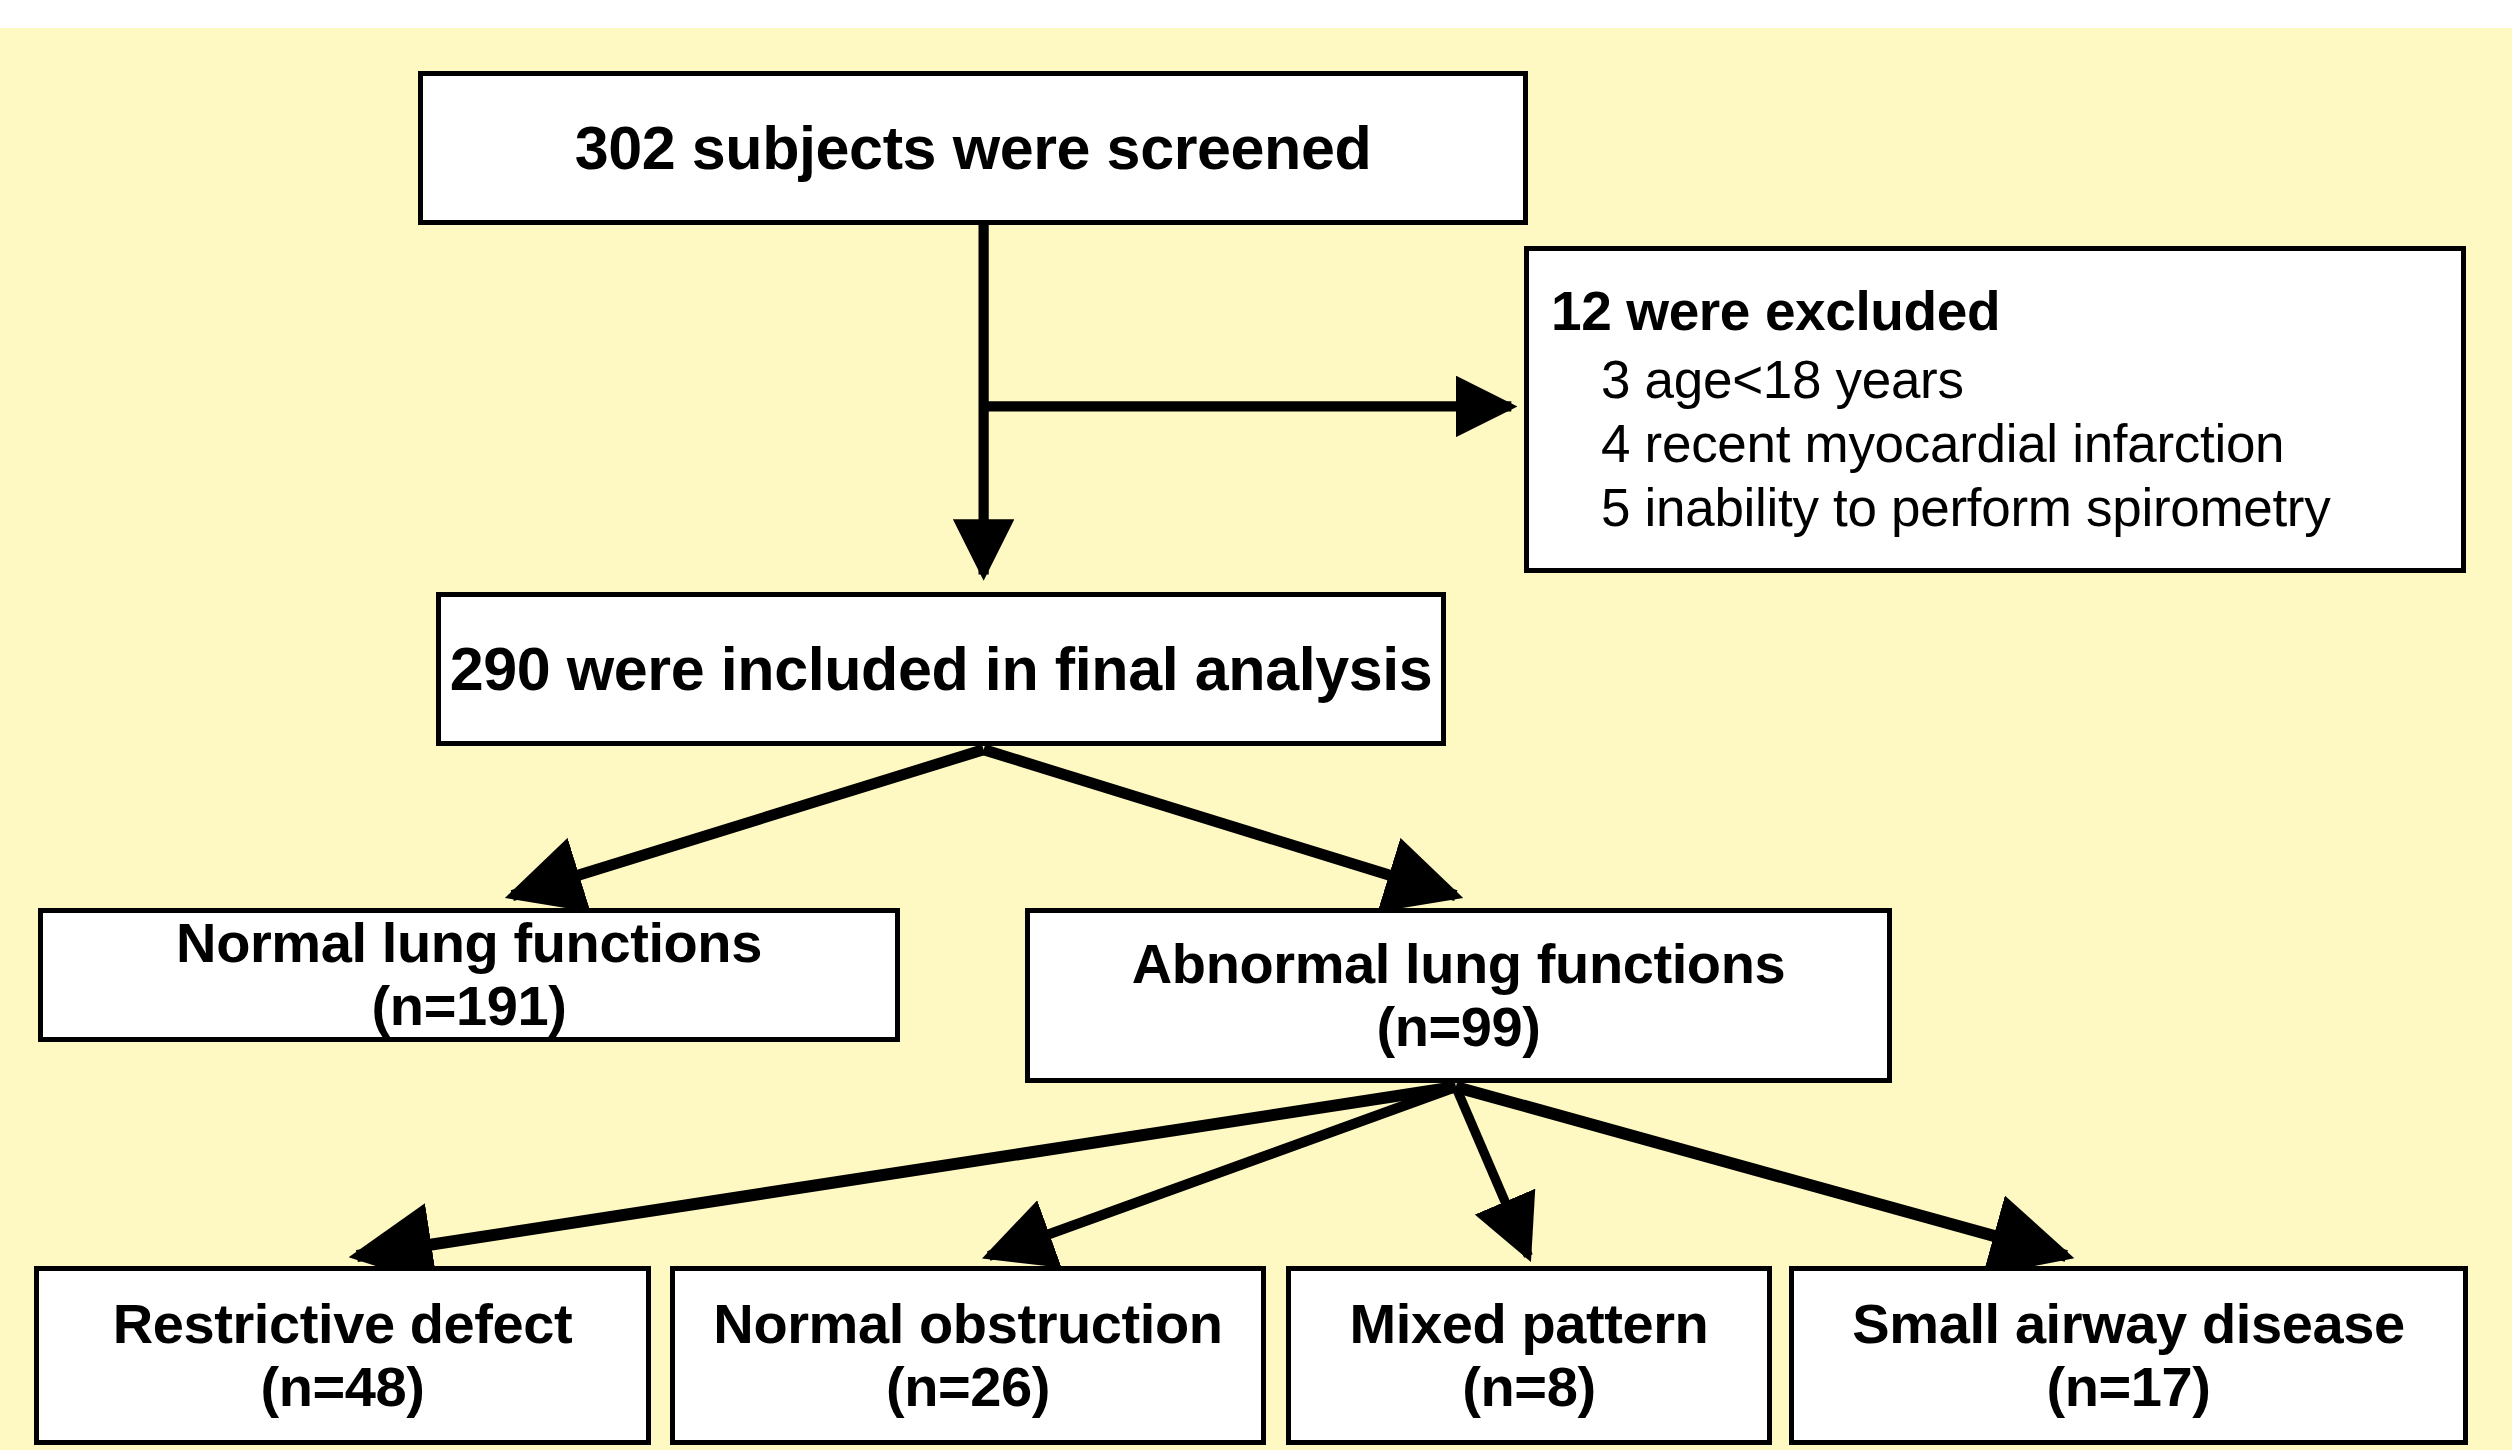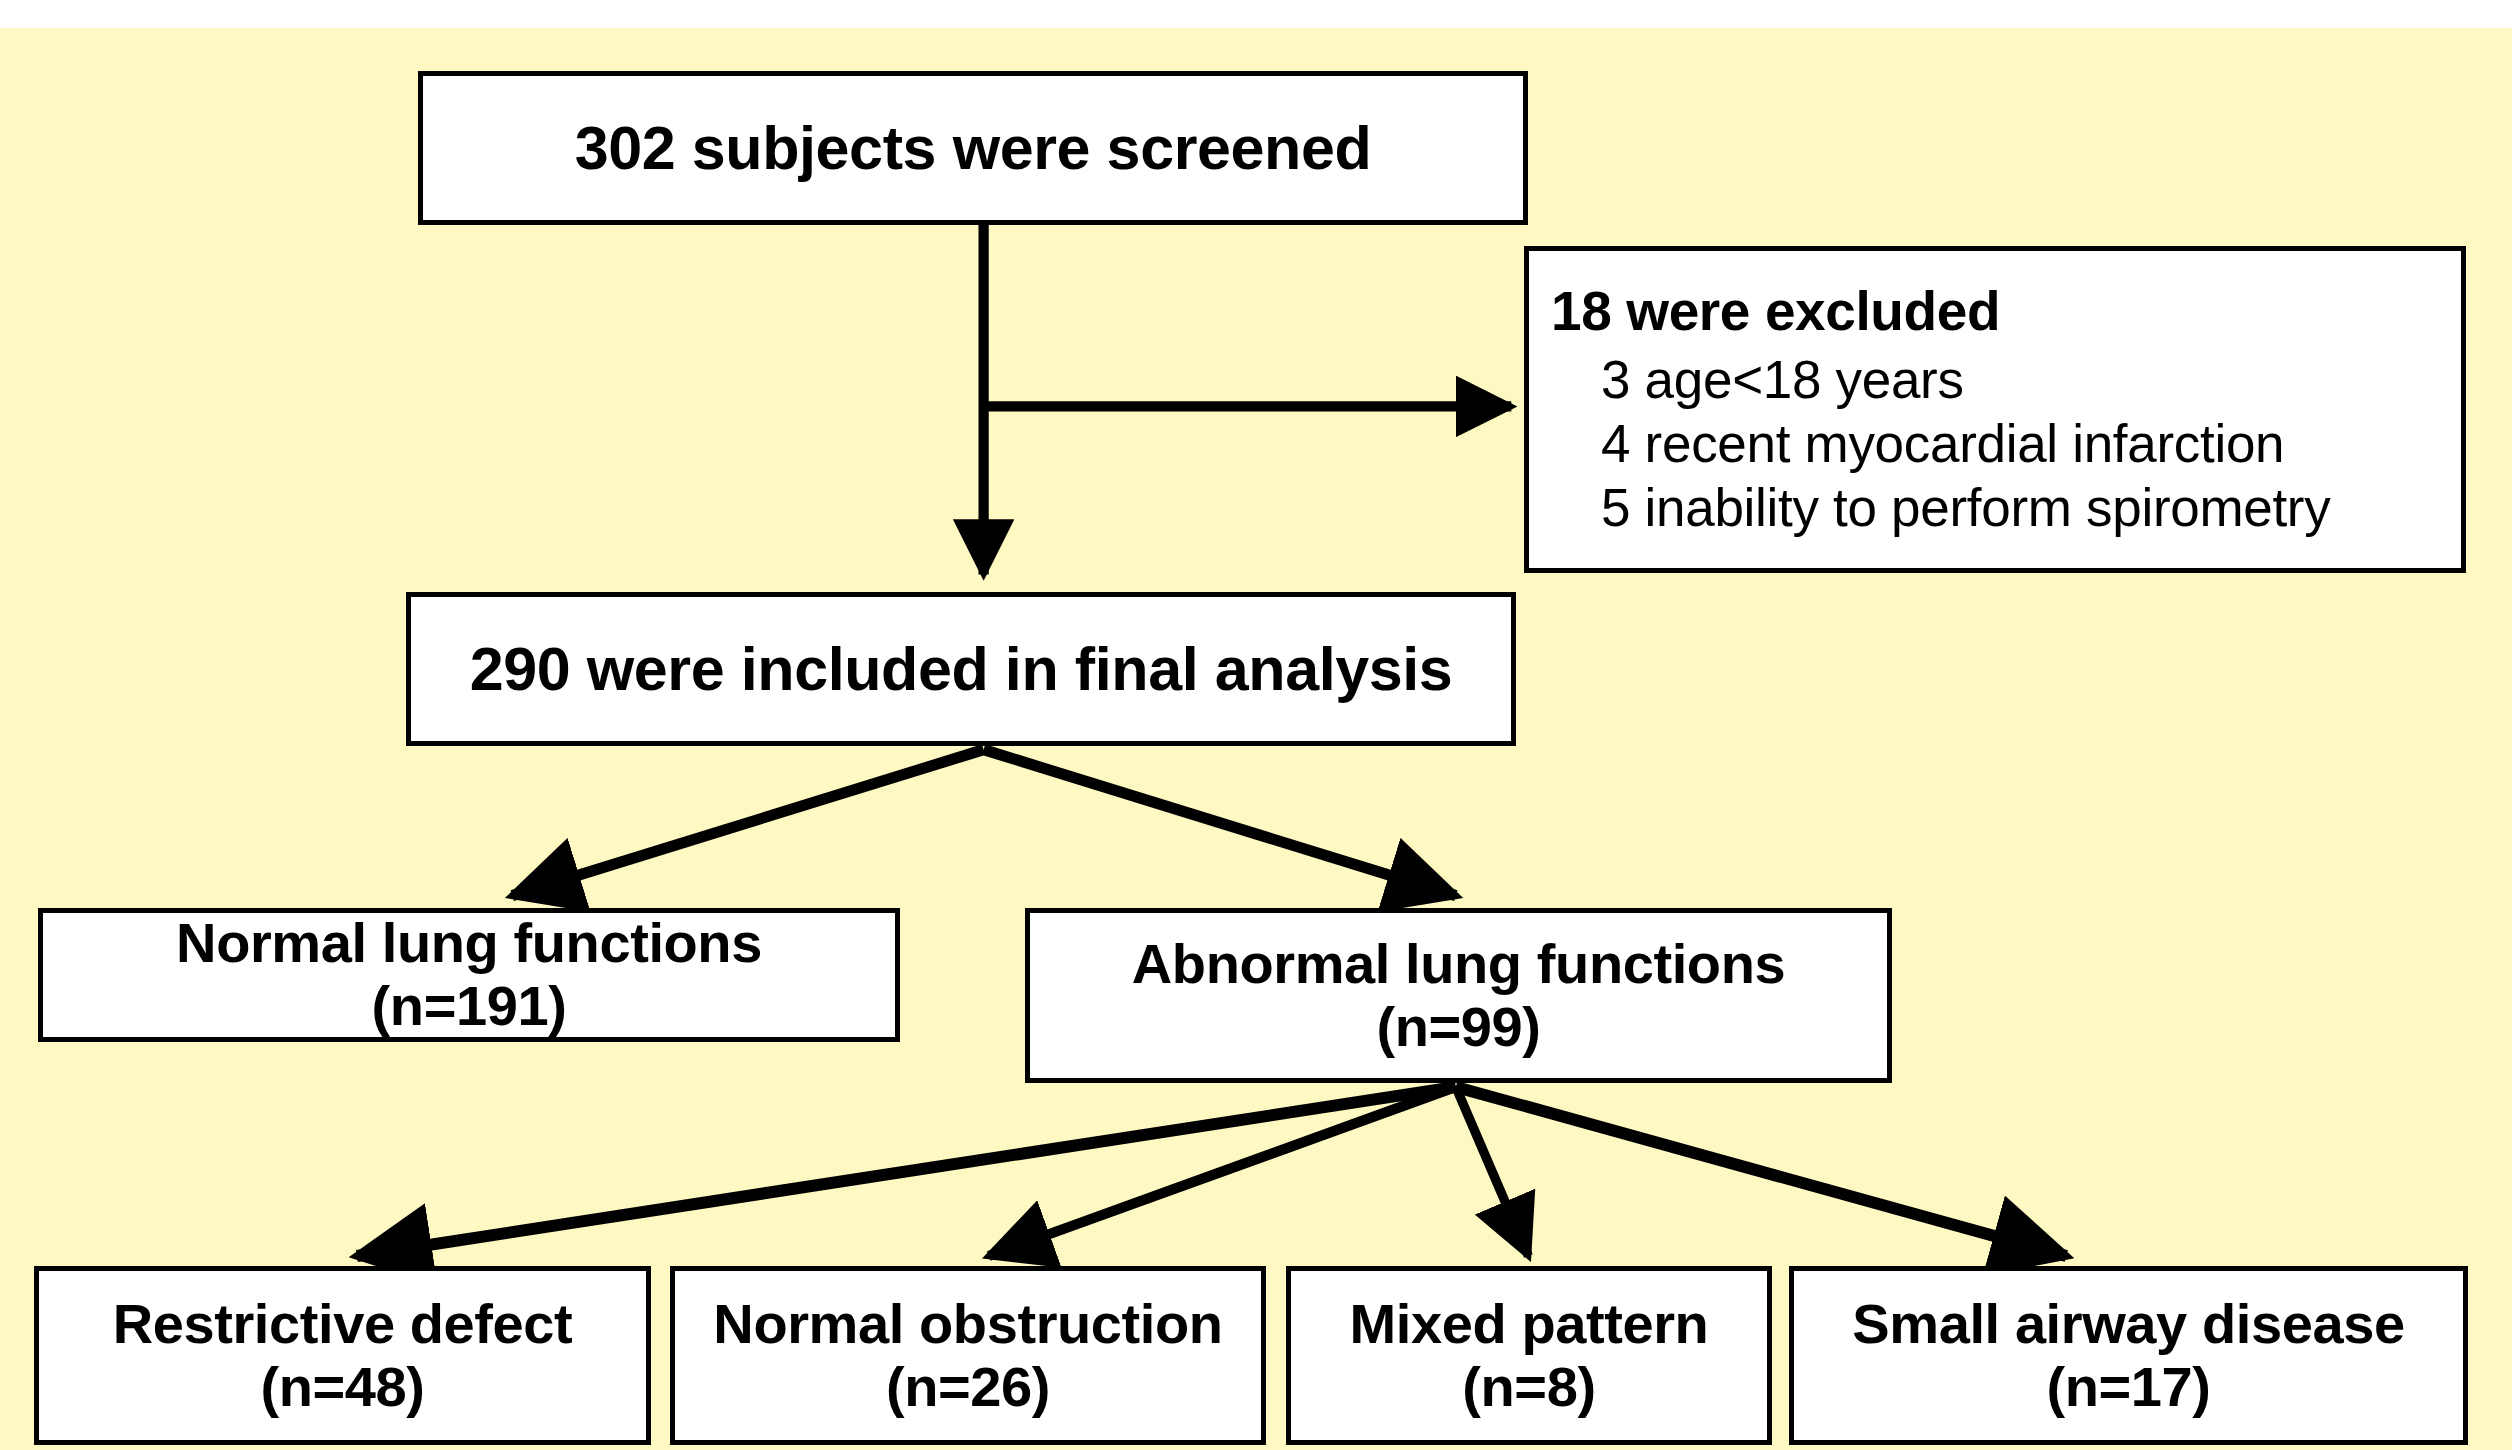--- a/index.html
+++ b/index.html
@@ -50,21 +50,21 @@
     left: 418px;  top: 43px;   width: 1110px; height: 154px;
   }
   #node-excluded {
     left: 1524px; top: 218px;  width: 942px; height: 327px;
     align-items: flex-start;
     justify-content: center;
     text-align: left;
     padding: 8.5px 0 8.5px 22px;
   }
   #node-included {
-    left: 406px;  top: 564px;  width: 1110px; height: 154px;
+    left: 436px;  top: 564px;  width: 1010px; height: 154px;
   }
   #node-normal {
     left: 38px;   top: 880px; width: 862px; height: 134px;
   }
   #node-abnormal {
     left: 1025px; top: 880px; width: 867px; height: 175px; align-items: center;
   }
   #node-restrictive {
     left: 34px;   top: 1238px; width: 617px;  height: 179px; align-items: center;
   }
@@ -149,21 +149,21 @@
     <g>
       <line x1="1705" y1="1240" x2="2420" y2="1438" stroke="#000000" stroke-width="14" marker-end="url(#ah-thin)"></line>
     </g>
   </svg>
 
   <div class="node" id="node-screened">
     <span class="line t-head">302 subjects were screened</span>
   </div>
 
   <div class="node" id="node-excluded">
-    <span class="line t-excl-title">18 were excluded</span>
+    <span class="line t-excl-title">12 were excluded</span>
     <span class="line t-excl-item">3 age&lt;18 years</span>
     <span class="line t-excl-item">4 recent myocardial infarction</span>
     <span class="line t-excl-item">5 inability to perform spirometry</span>
   </div>
 
   <div class="node" id="node-included">
     <span class="line t-head">290 were included in final analysis</span>
   </div>
 
   <div class="node" id="node-normal">

